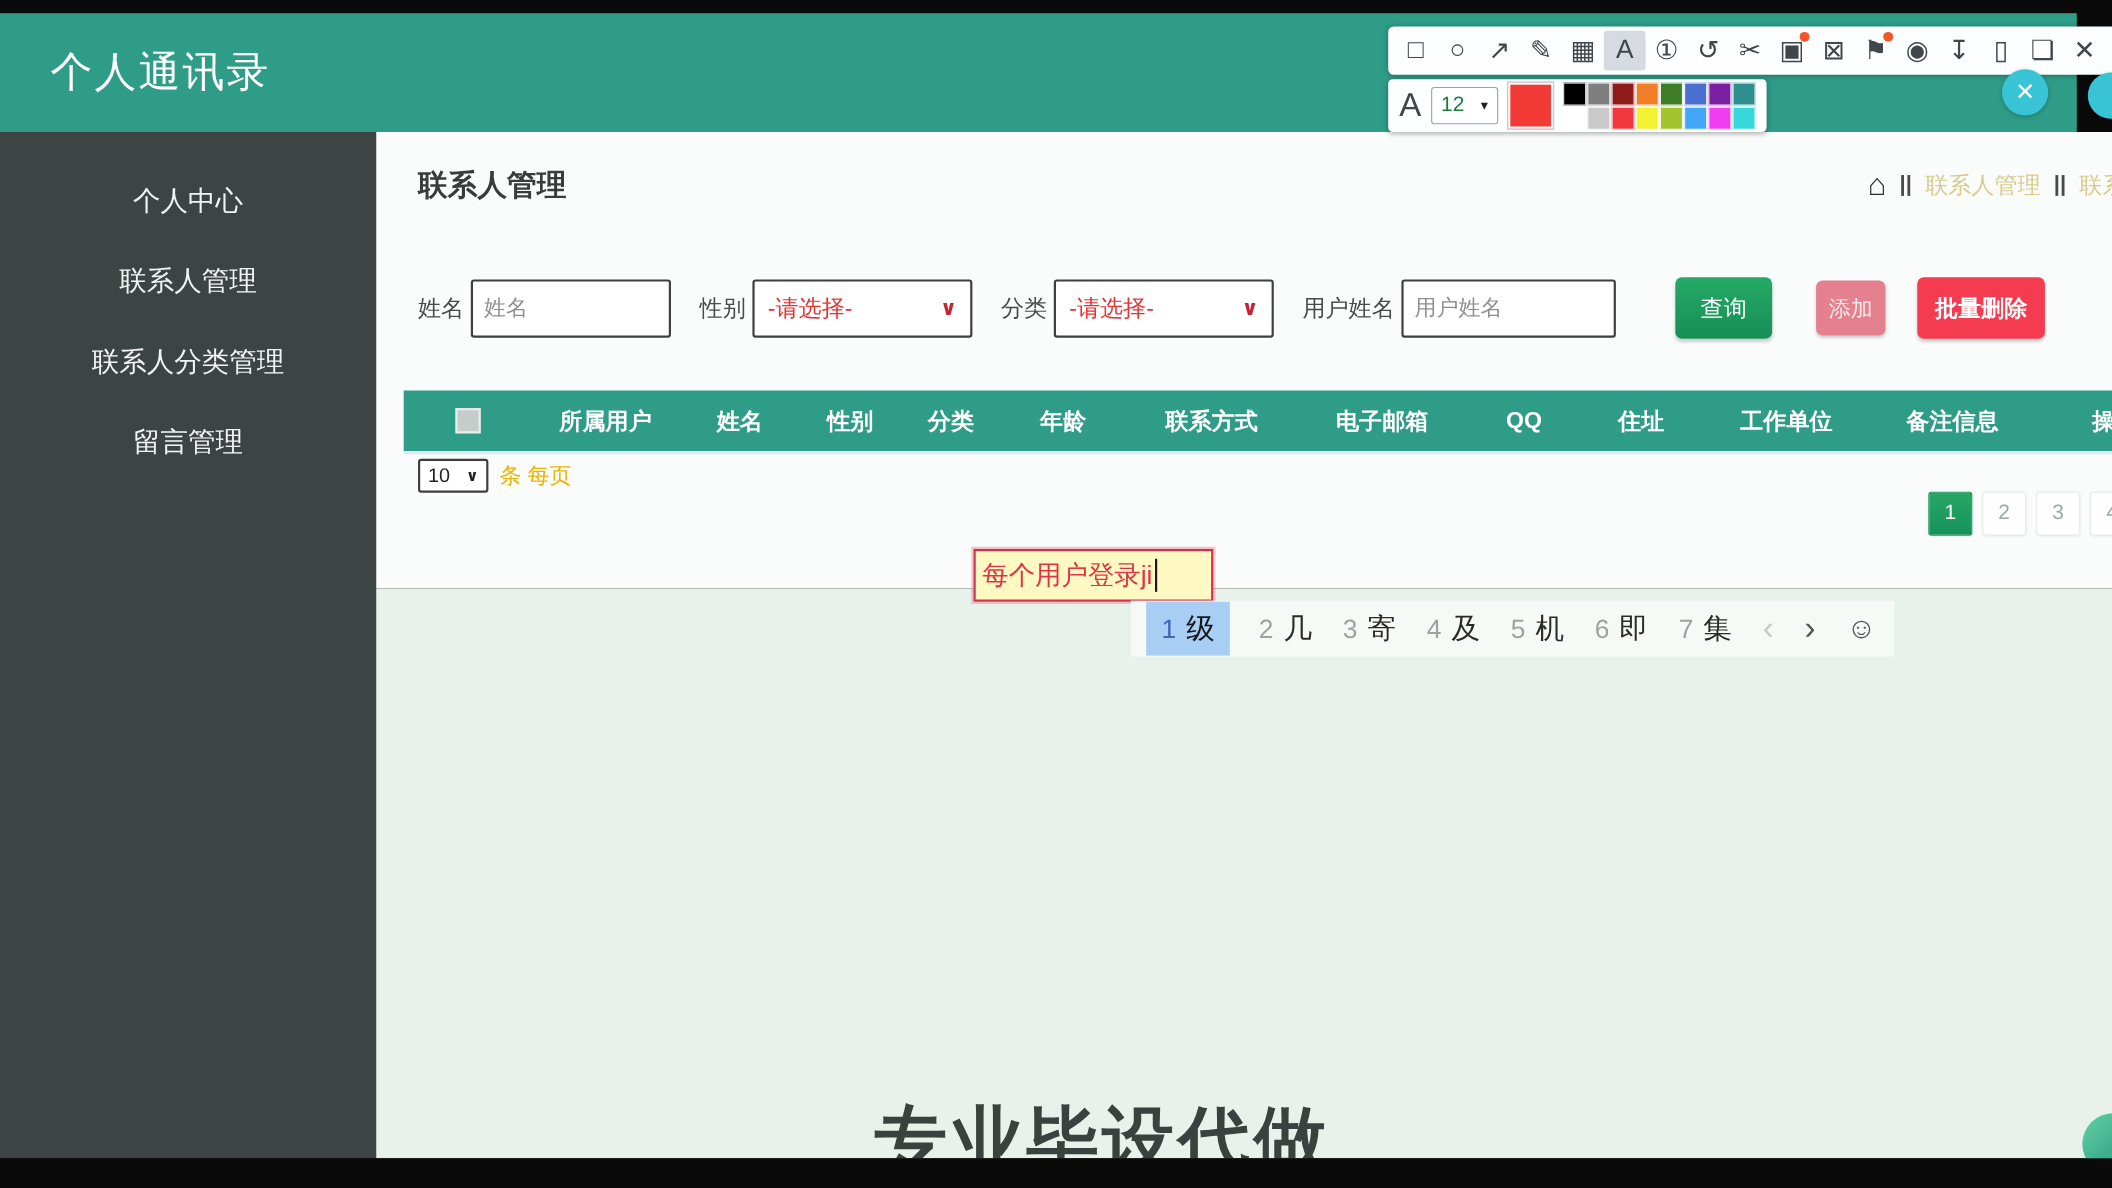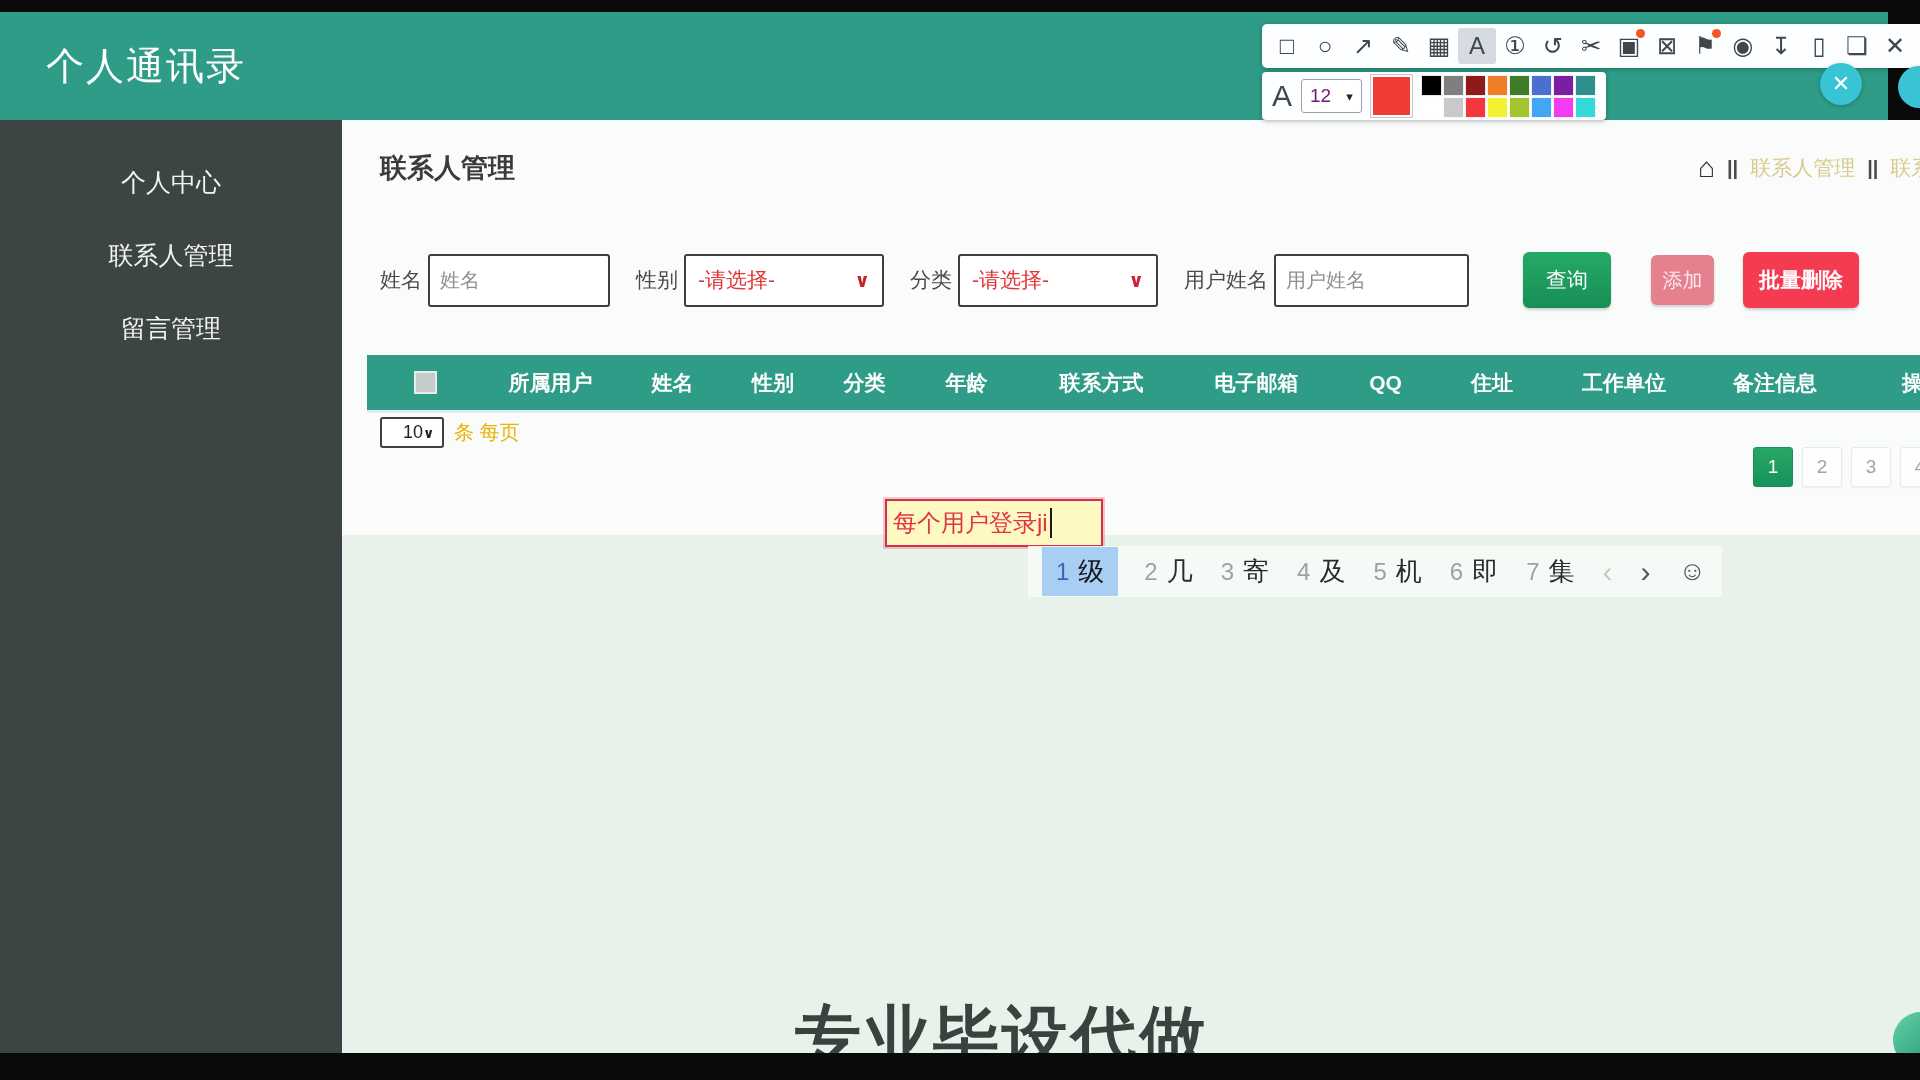--- a/index.html
+++ b/index.html
@@ -45,21 +45,21 @@
   .table-head { position:absolute; left:367px; top:355px; height:55px; width:1700px; background:#2E9C87; display:flex; align-items:center; }
   .th { color:#fff; font-size:21px; font-weight:bold; text-align:center; white-space:nowrap; }
   .c0{width:116px; display:flex; justify-content:center;} .c1{width:135px;} .c2{width:109px;} .c3{width:92px;} .c4{width:91px;}
   .c5{width:113px;} .c6{width:157px;} .c7{width:153px;} .c8{width:105px;} .c9{width:108px;}
   .c10{width:156px;} .c11{width:146px;} .c12{width:150px;}
   .th-checkbox { width:23px; height:23px; background:#C6CCCA; border:2px solid #E8ECEA; }
   .table-underline { position:absolute; left:367px; top:410px; width:1553px; height:3px; background:#DCEBF4; }
 
   
   .pagesize { position:absolute; left:380px; top:417px; display:flex; align-items:center; }
-  .ps-select { width:64px; height:31px; border:2px solid #3F3F3F; border-radius:3px; background:#fff; display:flex; align-items:center; justify-content:space-between; padding:0 21px; cursor:pointer; }
+  .ps-select { width:64px; height:31px; border:2px solid #3F3F3F; border-radius:3px; background:#fff; display:flex; align-items:center; justify-content:space-between; padding:0 7px; cursor:pointer; }
   .ps-select .ps-val { font-size:18px; color:#222; }
   .ps-select .ps-caret { font-size:14px; color:#222; font-weight:bold; }
   .ps-suffix { margin-left:10px; font-size:20px; color:#eab308; }
 
   .pagination { position:absolute; left:1753px; top:447px; display:flex; gap:9px; }
   .page-btn { width:40px; height:40px; background:#FDFEFD; border:1px solid #E6ECE9; border-radius:3px; color:#9AA8A0; font-size:19px; display:flex; align-items:center; justify-content:center; cursor:pointer; box-shadow:0 1px 2px rgba(0,0,0,.05); }
   .page-btn.active { background:linear-gradient(180deg,#27A765,#17925B); color:#fff; border-color:#17925B; }
 
   
   .ime-box { position:absolute; left:885px; top:499px; width:218px; height:48px; background:#fef9c3; border:2px solid #D5304A; box-shadow:0 0 0 2px rgba(213,48,74,.25); display:flex; align-items:center; padding:0 6px; z-index:40; }
@@ -81,21 +81,21 @@
   .corner-circle { position:absolute; left:1893px; top:1012px; width:56px; height:56px; border-radius:50%; background:linear-gradient(135deg,#63D2A9,#1D8F70); z-index:10; }
 
   
   .snip-row1 { position:absolute; left:1262px; top:24px; width:675px; height:44px; background:#FCFEFF; border-radius:5px; box-shadow:0 1px 5px rgba(0,0,0,.30); display:flex; align-items:center; padding:0 6px; z-index:50; }
   .tool { position:relative; width:38px; height:36px; display:flex; align-items:center; justify-content:center; font-size:24px; color:#3F464C; cursor:pointer; border-radius:3px; }
   .tool.selected { background:#D5DBE0; }
   .tool .badge { position:absolute; top:1px; right:3px; width:9px; height:9px; border-radius:50%; background:#F4562A; }
   .snip-row2 { position:absolute; left:1262px; top:72px; width:344px; height:48px; background:#FCFEFF; border-radius:4px; box-shadow:0 1px 5px rgba(0,0,0,.30); display:flex; align-items:center; padding:0 10px; gap:9px; z-index:50; }
   .font-a { font-size:30px; color:#3F464C; }
   .size-box { width:66px; height:34px; border:1px solid #9AA2A8; border-radius:3px; background:#fff; display:flex; align-items:center; justify-content:space-between; padding:0 8px; cursor:pointer; }
-  .size-box .sz { font-size:19px; color:#701a75; }
+  .size-box .sz { font-size:19px; color:#15803d; }
   .size-box .sz-caret { font-size:13px; color:#222; }
   .cur-color { width:46px; height:42px; border:2px solid #fff; outline:1px solid #C4CACF; }
   .palette { display:grid; grid-template-columns:repeat(8,21px); grid-template-rows:repeat(2,21px); gap:1px; }
   .pal { width:21px; height:21px; border:1px solid rgba(255,255,255,.9); cursor:pointer; }
 
   .float-btn { position:absolute; width:42px; height:42px; border-radius:50%; background:#38C4D4; color:#fff; display:flex; align-items:center; justify-content:center; font-size:22px; z-index:55; cursor:pointer; box-shadow:0 1px 4px rgba(0,0,0,.25); }
   .fb1 { left:1820px; top:63px; }
   .fb2 { left:1898px; top:66px; }
 </style>
 </head>
@@ -105,20 +105,21 @@
 
   <div class="bar-black-top"></div>
 
   <header class="app-header">
     <div class="app-title">个人通讯录</div>
   </header>
 
   <nav class="sidebar">
     <div class="side-item">个人中心</div>
     <div class="side-item">联系人管理</div>
+    <div class="side-item">联系人分类管理</div>
     <div class="side-item">留言管理</div>
   </nav>
 
   <div class="main-white"></div>
   <div class="main-green"></div>
 
   <h1 class="page-title">联系人管理</h1>
   <div class="breadcrumb">
     <span class="bc-home">⌂</span>
     <span class="bc-sep">||</span>

